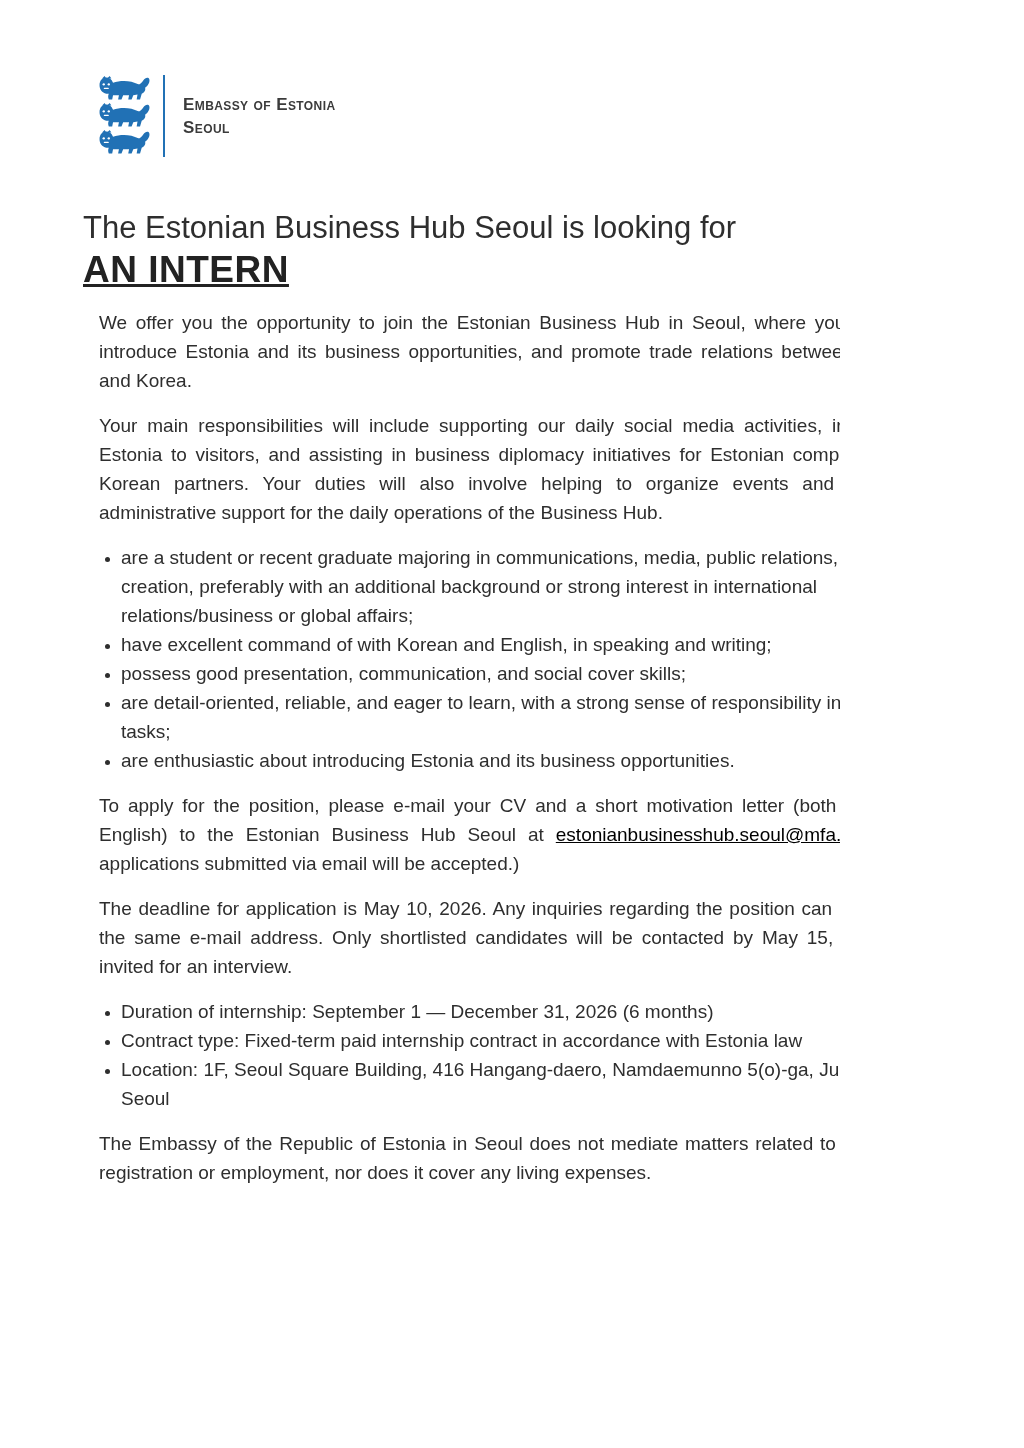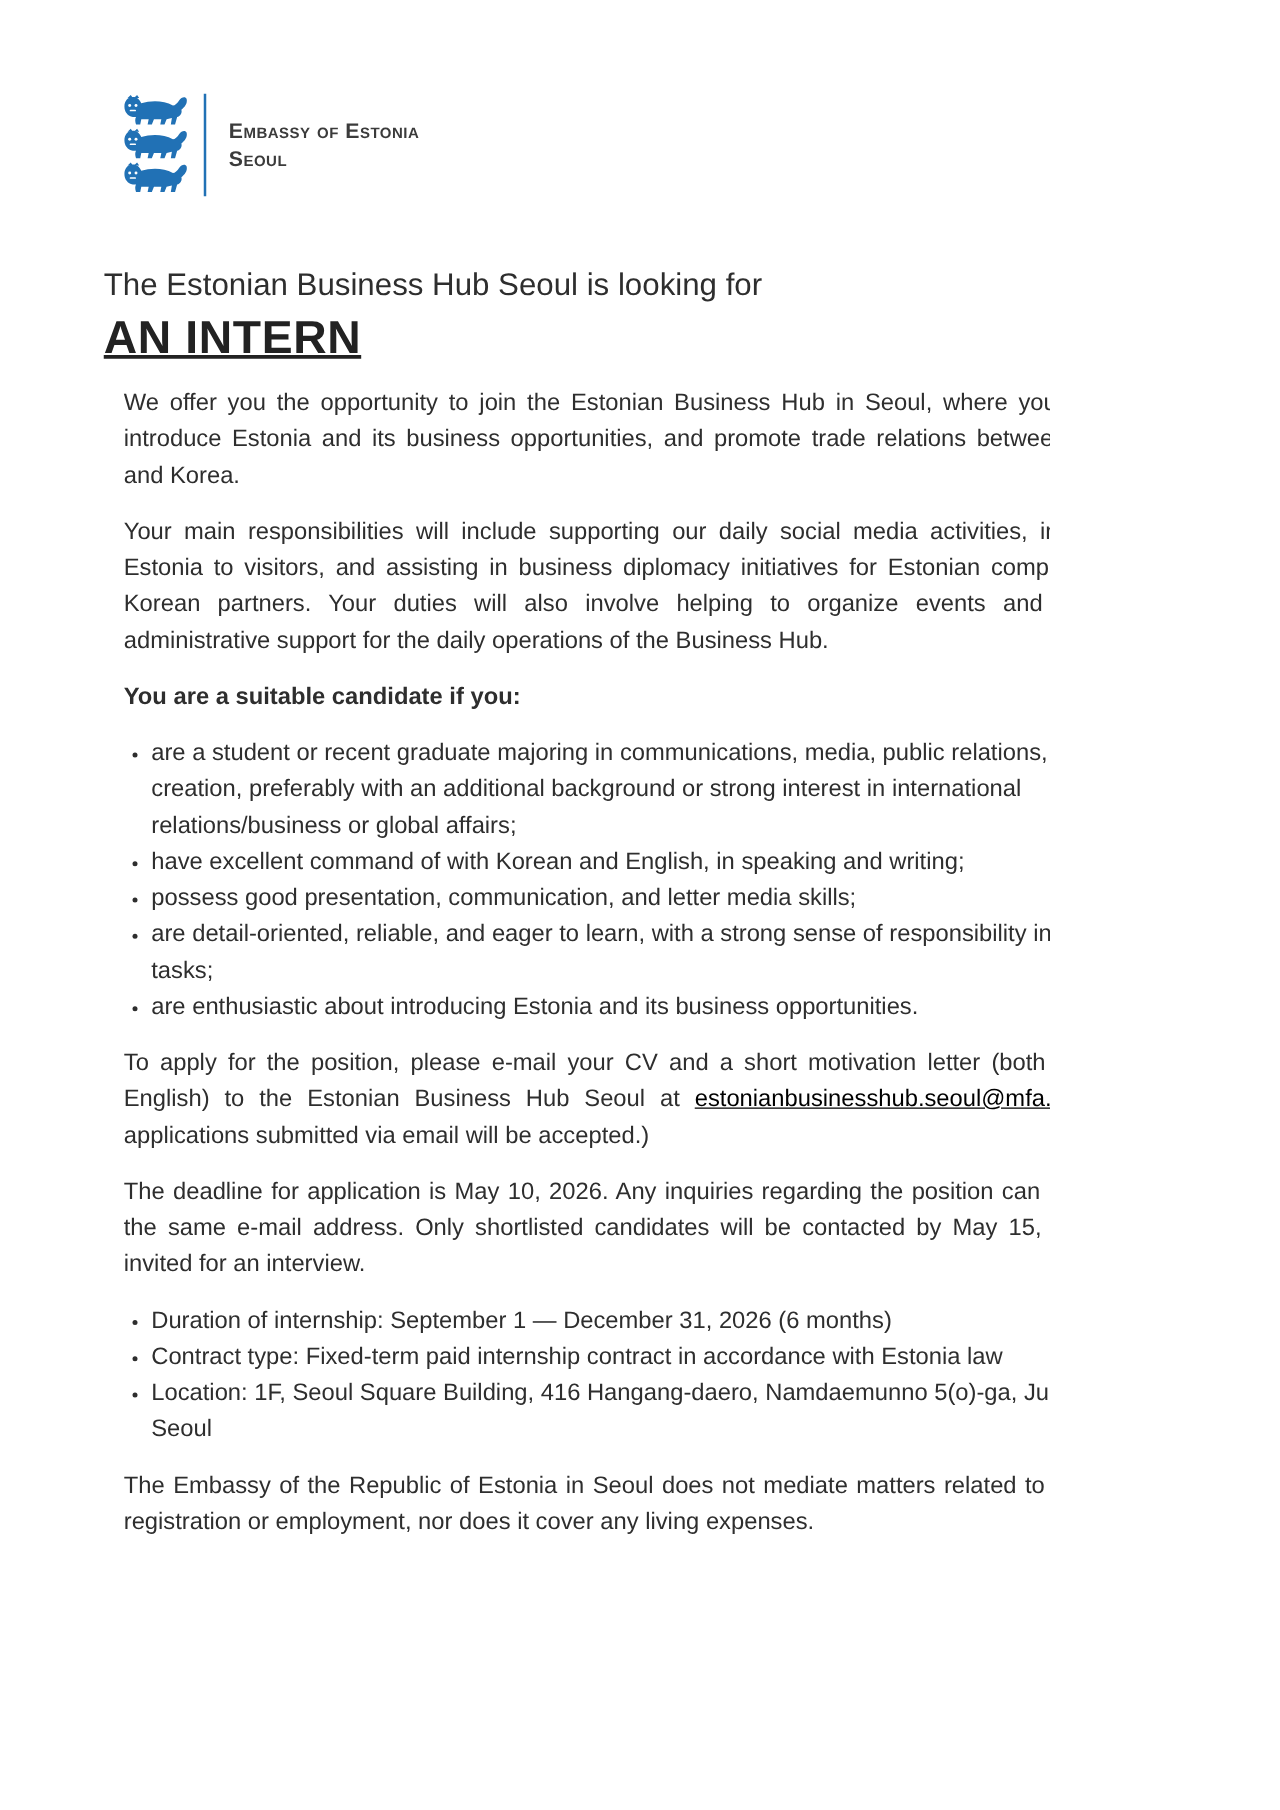--- a/index.html
+++ b/index.html
@@ -33,21 +33,21 @@
     letter-spacing: 0.4px;
     color: #3b3b3b;
   }
   
   .content {
     margin: 0 83px;
     width: 858px;
   }
   .title-intro {
     margin: 50px 0 0 0;
-    font-size: 25px;
+    font-size: 31px;
     line-height: 32px;
     font-weight: 400;
     color: #2e2e2e;
   }
   .title-position {
     margin: 4px 0 0 0;
     font-size: 37px;
     line-height: 44px;
     font-weight: 700;
     letter-spacing: 0.5px;
@@ -116,26 +116,25 @@
 
   <main class="content">
 
     <p class="title-intro">The Estonian Business Hub Seoul is looking for</p>
     <h1 class="title-position">AN INTERN</h1>
 
     <p class="para justify mt-lg">We offer you the opportunity to join the Estonian Business Hub in Seoul, where you will help introduce Estonia and its business opportunities, and promote trade relations between Estonia and Korea.</p>
 
     <p class="para justify mt-md">Your main responsibilities will include supporting our daily social media activities, introducing Estonia to visitors, and assisting in business diplomacy initiatives for Estonian companies and Korean partners. Your duties will also involve helping to organize events and providing administrative support for the daily operations of the Business Hub.</p>
 
-    <p class="para bold-heading mt-lg">You are a suitable candidate if you:</p>
 
     <ul class="bullets">
       <li>are a student or recent graduate majoring in communications, media, public relations, or content creation, preferably with an additional background or strong interest in international relations/business or global affairs;</li>
       <li>have excellent command of with Korean and English, in speaking and writing;</li>
-      <li>possess good presentation, communication, and letter media skills;</li>
+      <li>possess good presentation, communication, and social cover skills;</li>
       <li>are detail-oriented, reliable, and eager to learn, with a strong sense of responsibility in daily tasks;</li>
       <li>are enthusiastic about introducing Estonia and its business opportunities.</li>
     </ul>
 
     <p class="para justify mt-lg"><span>To apply for the position, please e-mail your CV and a short motivation letter (both written in English) to the Estonian Business Hub Seoul at </span><a class="email-link">estonianbusinesshub.seoul@mfa.ee</a><span>. (Only applications submitted via email will be accepted.)</span></p>
 
     <p class="para justify mt-md">The deadline for application is May 10, 2026. Any inquiries regarding the position can be sent to the same e-mail address. Only shortlisted candidates will be contacted by May 15, 2026 and invited for an interview.</p>
 
     <ul class="bullets mt-lg">
       <li>Duration of internship: September 1 — December 31, 2026 (6 months)</li>

